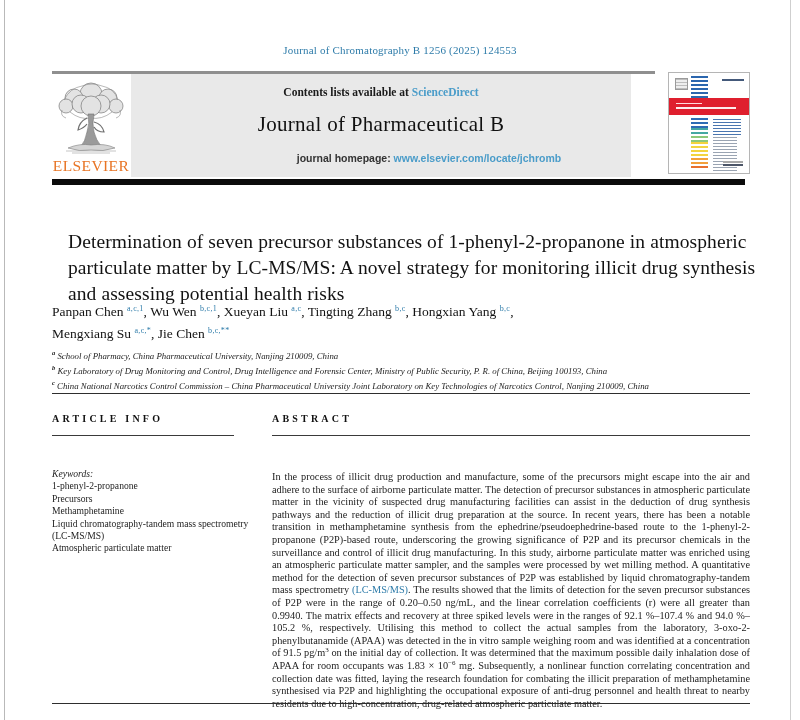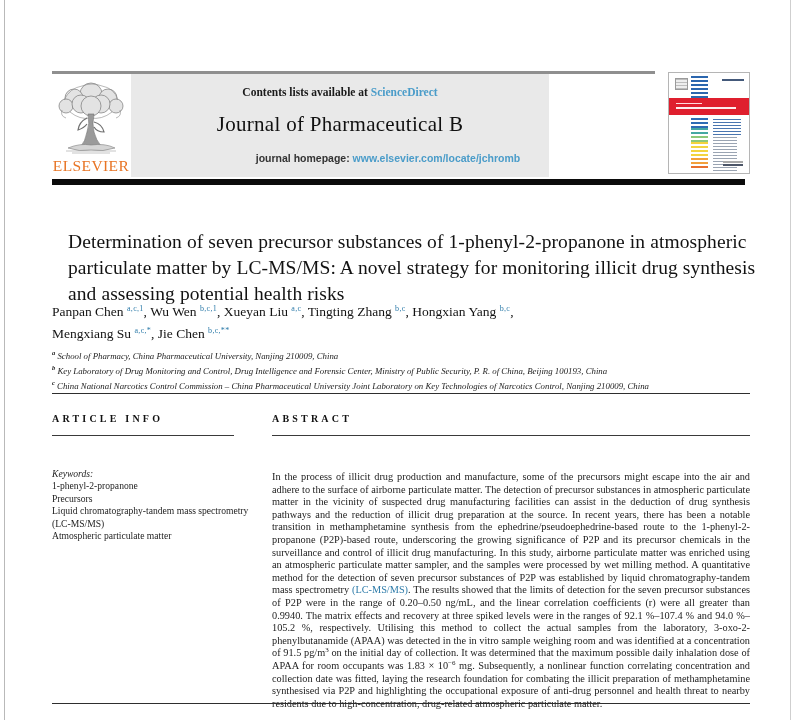--- a/index.html
+++ b/index.html
@@ -10,21 +10,21 @@
   .win-edge-left{position:absolute;left:4px;top:0;width:1px;height:720px;background:#b9b9b9;}
   .win-edge-right{position:absolute;left:790px;top:0;width:1px;height:720px;background:#cfcfcf;}
 
   .citation{
     position:absolute; left:0; top:44px; width:800px; text-align:center;
     font-size:11px; color:#2d7ba9; letter-spacing:.2px;
   }
 
   .rule-top{position:absolute; left:52px; top:71px; width:603px; height:3px; background:#8f8f8f;}
   .banner{
-    position:absolute; left:131px; top:74px; width:418px; height:103px; background:#e9e9e9;
+    position:absolute; left:131px; top:74px; width:500px; height:103px; background:#e9e9e9;
     text-align:center;
   }
   .contents-line{position:absolute; left:0; top:12px; width:100%; font-size:11.5px; font-weight:bold; color:#1a1a1a;}
   .contents-line .lnk{color:#4a9cc9; font-weight:bold;}
   .banner-title{position:absolute; left:0; top:38px; width:100%; font-size:21px; color:#111; letter-spacing:.3px;}
   .homepage-line{position:absolute; left:0; top:78px; width:100%; font-family:"Liberation Sans", sans-serif; font-size:10.5px; font-weight:bold; color:#333;padding-left:48px;}
   .homepage-line .lnk{color:#4a9cc9; font-weight:bold;}
   a.lnk{text-decoration:none; cursor:pointer;}
 
   .elsevier{position:absolute; left:52px; top:76px; width:78px; height:101px;}
@@ -101,20 +101,21 @@
   .abstract .lnk{color:#2d7ba9;}
   .abstract sup{font-size:7px; line-height:0;}
 </style>
 </head>
 <body>
 
 <div class="page">
   <div class="win-edge-left"></div>
   <div class="win-edge-right"></div>
 
+  <div class="citation">Journal of Chromatography B 1256 (2025) 124553</div>
 
   <div class="rule-top"></div>
 
   <div class="banner">
     <div class="contents-line">
       <span>Contents lists available at </span><a class="lnk">ScienceDirect</a>
     </div>
     <div class="banner-title">Journal of Pharmaceutical B</div>
     <div class="homepage-line">
       <span>journal homepage: </span><a class="lnk">www.elsevier.com/locate/jchromb</a>
@@ -187,20 +188,21 @@
 
   <div class="col-heading h-info">ARTICLE INFO</div>
   <div class="col-heading h-abs">ABSTRACT</div>
   <div class="rule-under ru-info"></div>
   <div class="rule-under ru-abs"></div>
 
   <div class="keywords">
     <div class="kw-label">Keywords:</div>
     <p class="kw">1-phenyl-2-propanone</p>
     <p class="kw">Precursors</p>
+    <p class="kw">Methamphetamine</p>
     <p class="kw">Liquid chromatography-tandem mass spectrometry (LC-MS/MS)</p>
     <p class="kw">Atmospheric particulate matter</p>
   </div>
 
   <div class="abstract"><span>In the process of illicit drug production and manufacture, some of the precursors might escape into the air and adhere to the surface of airborne particulate matter. The detection of precursor substances in atmospheric particulate matter in the vicinity of suspected drug manufacturing facilities can assist in the deduction of drug synthesis pathways and the reduction of illicit drug preparation at the source. In recent years, there has been a notable transition in methamphetamine synthesis from the ephedrine/pseudoephedrine-based route to the 1-phenyl-2-propanone (P2P)-based route, underscoring the growing significance of P2P and its precursor chemicals in the surveillance and control of illicit drug manufacturing. In this study, airborne particulate matter was enriched using an atmospheric particulate matter sampler, and the samples were processed by wet milling method. A quantitative method for the detection of seven precursor substances of P2P was established by liquid chromatography-tandem mass spectrometry </span><a class="lnk">(LC-MS/MS)</a><span>. The results showed that the limits of detection for the seven precursor substances of P2P were in the range of 0.20–0.50 ng/mL, and the linear correlation coefficients (r) were all greater than 0.9940. The matrix effects and recovery at three spiked levels were in the ranges of 92.1 %–107.4 % and 94.0 %–105.2 %, respectively. Utilising this method to collect the actual samples from the laboratory, 3-oxo-2-phenylbutanamide (APAA) was detected in the in vitro sample weighing room and was identified at a concentration of 91.5 pg/m</span><sup>3</sup><span> on the initial day of collection. It was determined that the maximum possible daily inhalation dose of APAA for room occupants was 1.83 × 10</span><sup>−6</sup><span> mg. Subsequently, a nonlinear function correlating concentration and collection date was fitted, laying the research foundation for combating the illicit preparation of methamphetamine synthesised via P2P and highlighting the occupational exposure of anti-drug personnel and health threat to nearby residents due to high-concentration, drug-related atmospheric particulate matter.</span></div>
 
   <div class="rule-full rule-bottom"></div>
 </div>
 
 </body></html>

